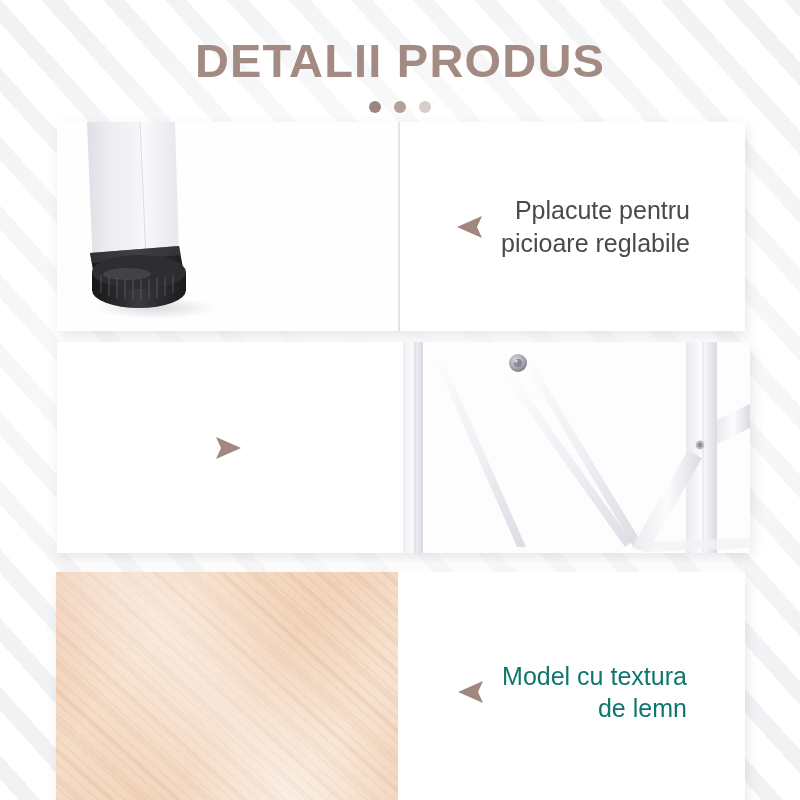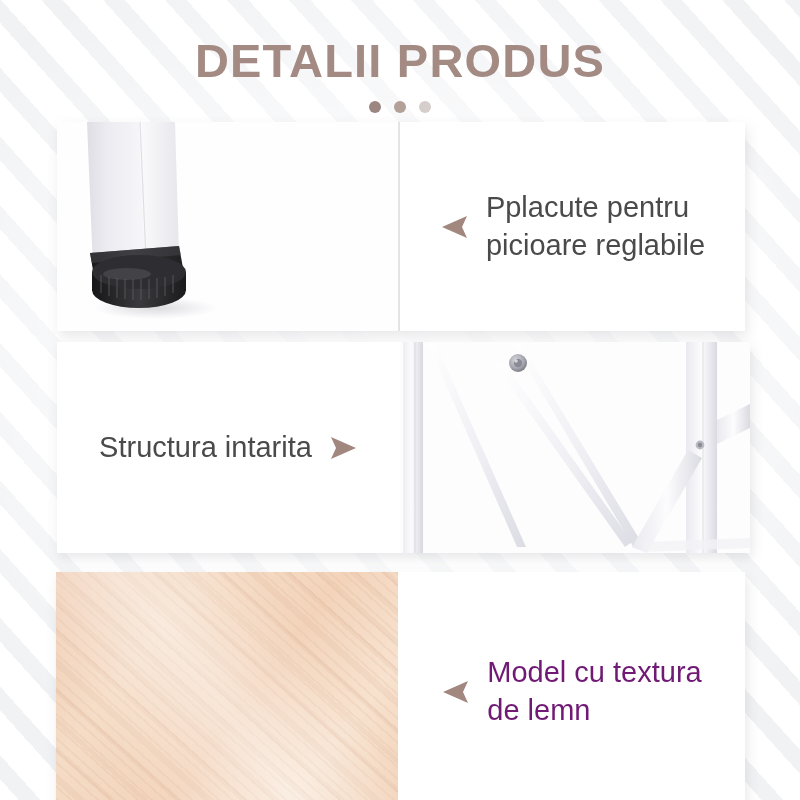--- a/index.html
+++ b/index.html
@@ -54,22 +54,22 @@
 
   
   .divider {
     position:absolute; top:0; bottom:0; width:2px;
     background:#e4e4e6;
   }
 
   
   .caption-row { display:flex; align-items:center; gap:17px; }
   .caption {
-    font-size:29px; font-weight:300; line-height:1.3;
-    color:#4a4a4a; text-align:left; white-space:pre-line;
+    font-size:25px; font-weight:300; line-height:1.3;
+    color:#4a4a4a; text-align:right; white-space:pre-line;
   }
   .arrow { flex:0 0 auto; display:block; }
 
   
   #leg-photo { width:343px; height:100%; background:#fefeff; }
 
   
   #frame-photo { width:350px; height:100%; background:#fdfdfe; }
 
   
@@ -178,21 +178,20 @@
       <div class="caption" style="color: rgb(74, 74, 74);">Pplacute pentru
 picioare reglabile</div>
     </div>
   </div>
 </div>
 
 <div class="panel" id="panel-2">
 
   <div class="text-cell" style="flex:0 0 343px">
     <div class="caption-row">
-      <div class="caption" style="color: rgb(74, 74, 74);">Structura intarita</div>
       <svg class="arrow" width="29" height="26" viewBox="0 0 29 26">
         <path d="M27,13 L2,2 L7,13 L2,24 Z" fill="#a2877f"></path>
       </svg>
     </div>
   </div>
 
   <div class="photo-cell" id="frame-photo">
     <svg width="350" height="211" viewBox="0 0 350 211">
       <defs>
         <linearGradient id="postGrad" x1="0" y1="0" x2="1" y2="0">
@@ -251,17 +250,17 @@
 
   <div class="photo-cell" id="wood-photo">
     <div id="wood-sheen"></div>
   </div>
 
   <div class="text-cell">
     <div class="caption-row">
       <svg class="arrow" width="29" height="26" viewBox="0 0 29 26">
         <path d="M2,13 L27,2 L22,13 L27,24 Z" fill="#a2877f"></path>
       </svg>
-      <div class="caption" style="color: #701a75;">Model cu textura
+      <div class="caption" style="color: #0f766e;">Model cu textura
 de lemn</div>
     </div>
   </div>
 </div>
 
 </body></html>

